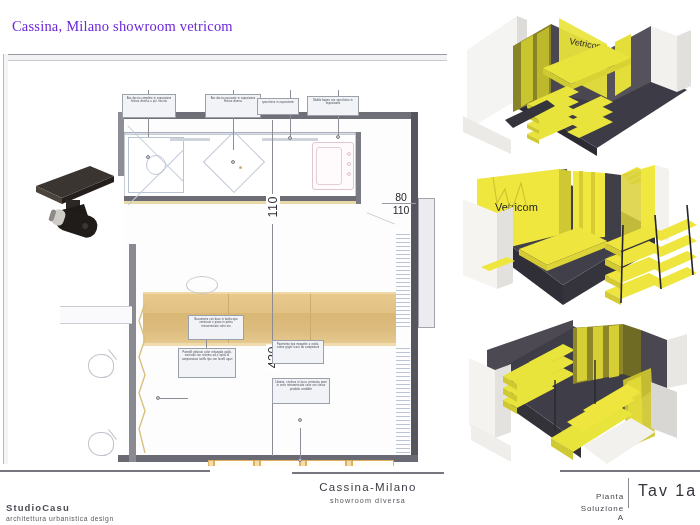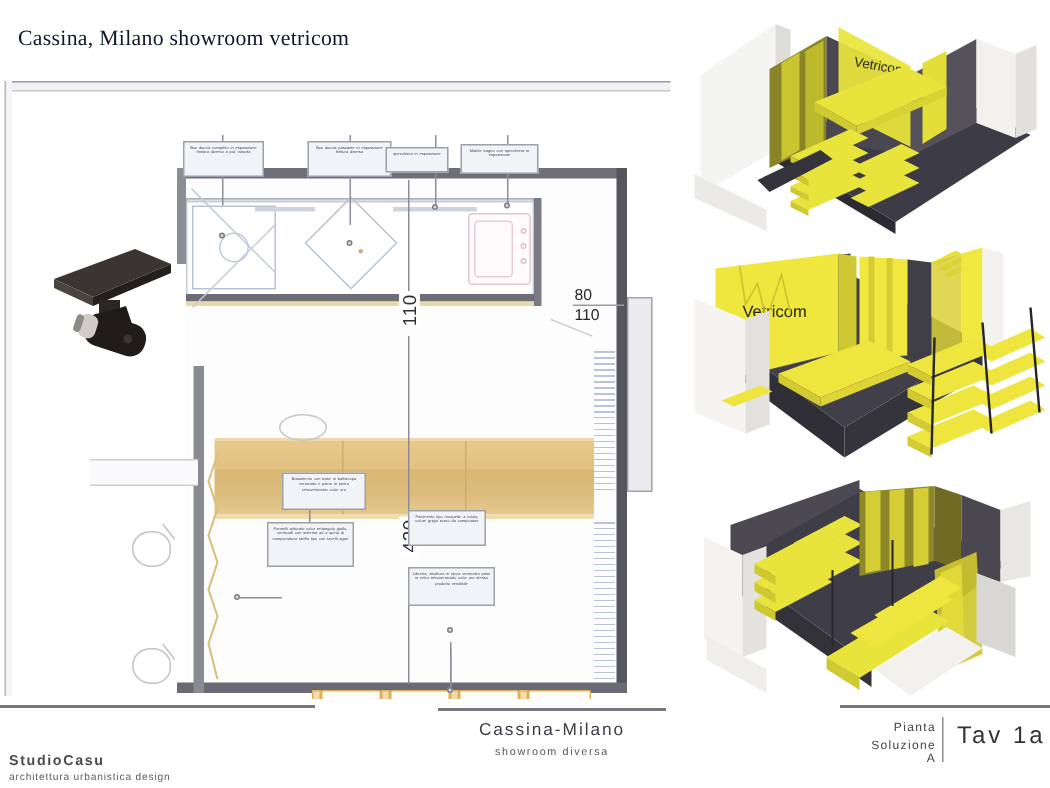--- a/index.html
+++ b/index.html
@@ -7,21 +7,21 @@
   body{
     width:700px;height:525px;overflow:hidden;background:#ffffff;
     font-family:"Liberation Sans", sans-serif;position:relative;
   }
   .board{position:absolute;left:0;top:0;width:700px;height:525px;background:#fff;}
 
   
   .main-title{
     position:absolute;left:12px;top:18px;
     font-family:"Liberation Serif", serif;
-    font-size:14.5px;color:#0f172a;letter-spacing:.2px;white-space:nowrap;
+    font-size:14.5px;color:#6d28d9;letter-spacing:.2px;white-space:nowrap;
   }
 
   
   .plan-area{position:absolute;left:0px;top:48px;width:452px;height:418px;background:#fff;overflow:hidden;}
   .frame-top{position:absolute;left:3px;top:6px;width:444px;height:5px;background:#f2f2f4;border-top:1px solid #9a9aa0;border-bottom:1px solid #c9c9ce;}
   .frame-left{position:absolute;left:3px;top:6px;width:4px;height:410px;background:#f4f4f6;border-left:1px solid #b9b9c0;}
 
   
   .wall{position:absolute;background:#e9e9ee;border:1px solid #a8a8b0;box-sizing:border-box;}
   .wall-top{left:118px;top:64px;width:300px;height:7px;background:#6f6f78;border:none;}
@@ -63,21 +63,21 @@
   .ochre-seam{position:absolute;background:#cdab6a;width:1px;height:49px;top:246px;}
 
   
   .photo-lamp{position:absolute;left:28px;top:112px;width:92px;height:82px;}
 
   
   .dimline{position:absolute;background:#8b8b94;}
   .dv{width:1px;}
   .dimtxt{position:absolute;font-family:"Liberation Sans",sans-serif;font-size:12.5px;color:#2f2f36;
     writing-mode:vertical-rl;transform:rotate(180deg);letter-spacing:.5px;background:#fff;padding:2px 0;}
-  .dim-80{position:absolute;left:383px;top:143px;width:36px;text-align:left;font-size:10.5px;color:#25252b;line-height:13px;}
+  .dim-80{position:absolute;left:383px;top:143px;width:36px;text-align:center;font-size:10.5px;color:#25252b;line-height:13px;}
   .dim-80 .n2{border-top:0px;}
 
   
   .callout{position:absolute;background:#f2f3f6;border:1px solid #9ba1ab;box-sizing:border-box;
     padding:2px 2px;overflow:hidden;}
   .callout .ctext{
     font-family:"Liberation Sans",sans-serif;font-size:2.6px;line-height:3.4px;
     color:#3d4350;text-align:center;display:block;letter-spacing:.05px;
     filter:blur(.22px);word-spacing:.4px;
   }
@@ -118,21 +118,21 @@
   .studio{position:absolute;left:6px;top:478px;}
   .studio .s1{font-size:9.5px;font-weight:bold;color:#4a4a52;letter-spacing:1.1px;margin-top:24px;}
   .studio .s2{font-size:6.8px;color:#5a5a62;letter-spacing:.55px;margin-top:2px;}
   .studio .s3{font-size:6.8px;color:#5a5a62;letter-spacing:.55px;margin-top:3px;}
 
   .proj{position:absolute;left:292px;top:481px;width:152px;text-align:center;}
   .proj .p1{font-size:11.5px;color:#3c3c44;letter-spacing:1.3px;}
   .proj .p2{font-size:7.2px;color:#55555d;letter-spacing:1.1px;margin-top:3px;}
 
   .sheet{position:absolute;left:560px;top:478px;width:140px;height:40px;}
-  .sheet .sl{position:absolute;right:76px;top:2px;text-align:right;margin-left:27px;}
+  .sheet .sl{position:absolute;right:76px;top:14px;text-align:right;margin-left:27px;}
   .sheet .sl1{font-size:8px;color:#43434b;letter-spacing:.9px;}
   .sheet .sl2{font-size:8px;color:#43434b;letter-spacing:.9px;margin-top:3px;}
   .sheet .vbar{position:absolute;left:68px;top:0px;width:1px;height:30px;background:#8b8b93;}
   .sheet .tav{position:absolute;left:78px;top:4px;font-size:16px;color:#33333b;letter-spacing:2px;white-space:nowrap;}
 </style>
 </head>
 <body>
 
 <div class="board">
 

